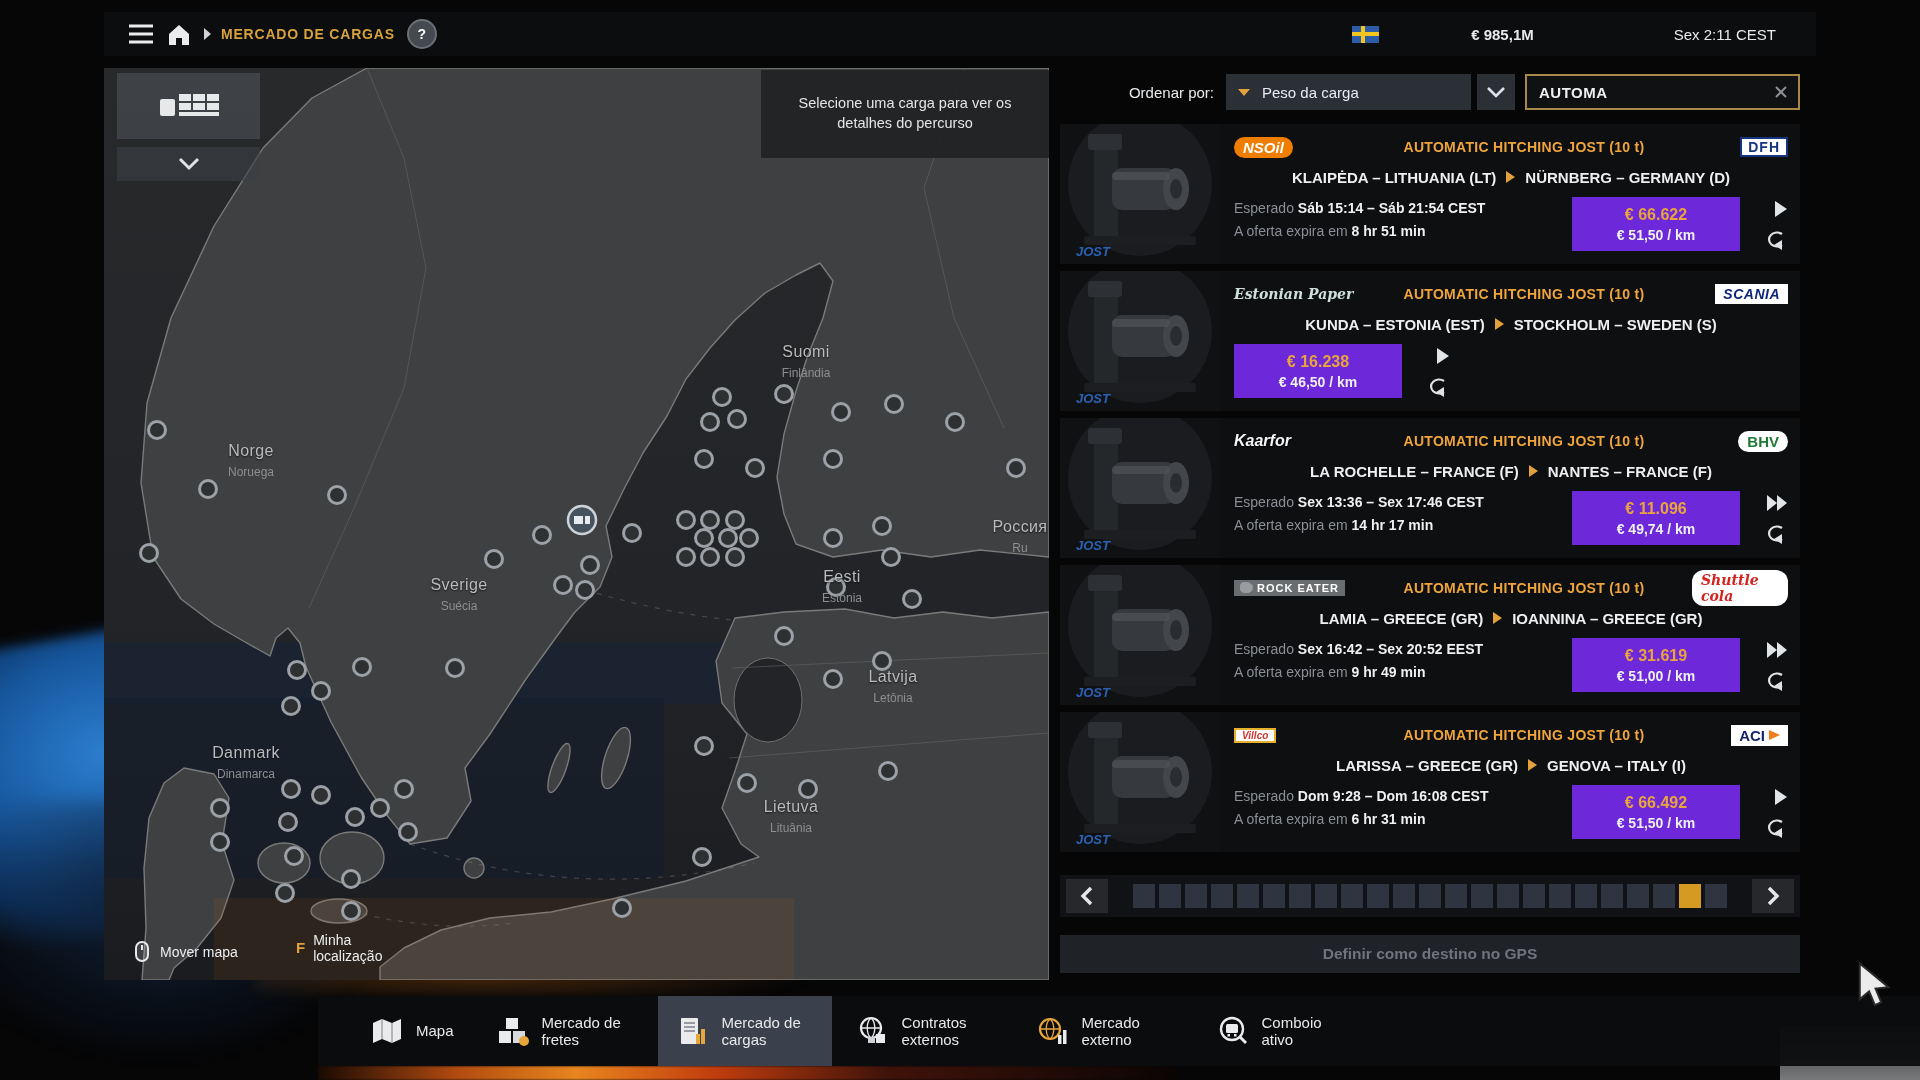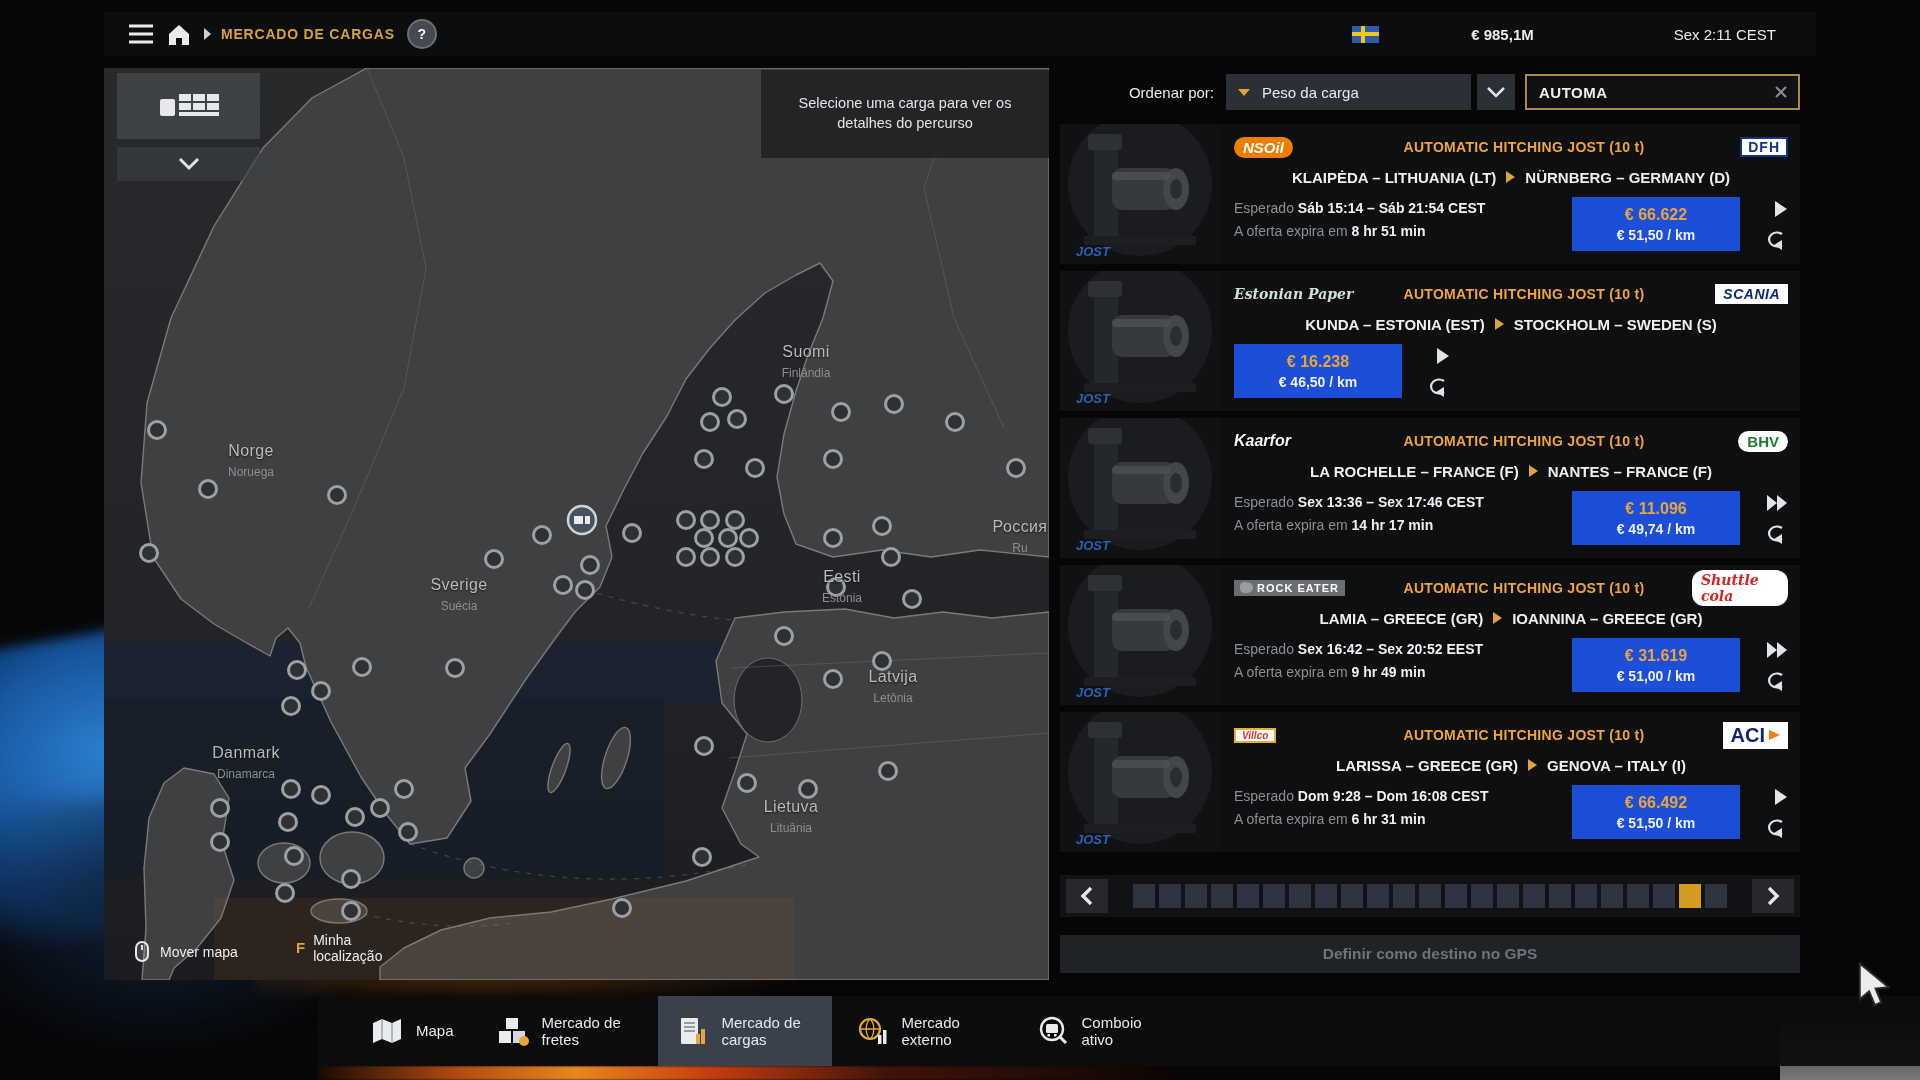--- a/index.html
+++ b/index.html
@@ -84,21 +84,21 @@
   .card-title{flex:1;text-align:center;color:#f0a53c;font-weight:bold;font-size:14px;letter-spacing:.3px;}
   .card-route{margin-top:3px;height:24px;font-size:15px;font-weight:bold;color:#edeff1;
     display:flex;align-items:center;justify-content:center;gap:10px;}
   .route-arrow{width:0;height:0;border-top:6px solid transparent;border-bottom:6px solid transparent;
     border-left:9px solid #e2a13a;}
   .card-row3{display:flex;margin-top:8px;}
   .card-info{flex:1;padding-top:3px;}
   .card-info div{font-size:14px;margin-bottom:7px;}
   .dim{color:#8b8f95;}
   .val{color:#eef0f2;font-weight:bold;}
-  .price-box{width:168px;height:54px;background:#1d4ed8;display:flex;flex-direction:column;
+  .price-box{width:168px;height:54px;background:#6d28d9;display:flex;flex-direction:column;
     align-items:center;justify-content:center;gap:3px;}
   .price{color:#e9a53c;font-weight:bold;font-size:16px;}
   .rate{color:#eef0f2;font-weight:bold;font-size:14px;}
   .card-icons{width:48px;display:flex;flex-direction:column;align-items:flex-end;
     justify-content:space-between;padding-top:3px;box-sizing:border-box;}
   .card .arrow-double{display:none;}
   .card.arrows-double .arrow-double{display:block;}
 
   
   .brand-nsoil span{background:#ef7d00;color:#fff;font-style:italic;padding:2px 9px;border-radius:11px;font-size:15px;}
@@ -106,21 +106,21 @@
   .brand-estonian span{color:#cfe0da;font-family:"DejaVu Serif",serif;font-style:italic;font-size:14px;}
   .brand-scania span{background:#fff;color:#10267a;font-style:italic;padding:2px 8px;font-size:14px;letter-spacing:.5px;}
   .brand-kaarfor span{color:#f5f6f8;font-size:16px;font-style:italic;text-shadow:0 1px 2px #000;}
   .brand-bhv span{background:#fff;color:#1d7a34;padding:2px 9px;border-radius:12px;font-size:15px;}
   .brand-rockeater span{background:#6a6d70;color:#fff;padding:2px 6px;font-size:11px;letter-spacing:1px;}
   .brand-rockeater span::before{content:"";display:inline-block;width:13px;height:11px;background:#999da1;
     border-radius:40% 60% 55% 45%;margin-right:4px;vertical-align:-1px;}
   .brand-shuttle span{background:#fff;color:#d42420;font-style:italic;padding:2px 9px;border-radius:12px;
     font-size:14px;font-family:"DejaVu Serif",serif;}
   .brand-villco span{background:#fff;color:#d0342c;border:2px solid #e8b12c;padding:0 6px;font-size:10px;font-style:italic;}
-  .brand-aci span{background:#fff;color:#15246b;padding:2px 8px;font-size:20px;display:inline-flex;align-items:center;}
+  .brand-aci span{background:#fff;color:#15246b;padding:2px 8px;font-size:15px;display:inline-flex;align-items:center;}
   .brand-aci span::after{content:"";display:inline-block;margin-left:4px;width:0;height:0;
     border-left:11px solid #f07d1a;border-top:5px solid transparent;border-bottom:5px solid transparent;}
 
   
   .pagination{display:flex;align-items:center;height:42px;background:rgba(20,21,24,0.85);
     margin-top:23px;padding:0 6px;box-sizing:border-box;}
   .page-btn{width:42px;height:34px;background:#26282c;display:flex;align-items:center;
     justify-content:center;cursor:pointer;}
   .squares{flex:1;display:flex;gap:4px;justify-content:center;margin:0 8px;}
   .page-square{width:22px;height:24px;background:#2e3440;cursor:pointer;}
@@ -704,20 +704,29 @@
       <svg width="34" height="34" viewBox="0 0 34 34">
         <rect x="5" y="4" width="17" height="26" rx="1" fill="#e9ebed"></rect>
         <path d="M8 9 H19 M8 13 H19 M8 17 H19" stroke="#7c828a" stroke-width="1.6"></path>
         <rect x="20" y="20" width="4" height="10" fill="#e7a63a"></rect>
         <rect x="25" y="15" width="4" height="15" fill="#e7a63a"></rect>
       </svg>
       <span class="nav-label">Mercado de cargas</span>
     </div>
     <div class="nav-item">
       <svg width="34" height="34" viewBox="0 0 34 34">
+        <circle cx="15" cy="14" r="10" fill="none" stroke="#e9ebed" stroke-width="2.2"></circle>
+        <path d="M5 14 H25 M15 4 C20 8 20 20 15 24 M15 4 C10 8 10 20 15 24" stroke="#e9ebed" stroke-width="1.3" fill="none"></path>
+        <rect x="20" y="20" width="9" height="9" fill="#e9ebed"></rect>
+        <rect x="12" y="23" width="7" height="6" fill="#cfd3d7"></rect>
+      </svg>
+      <span class="nav-label">Contratos externos</span>
+    </div>
+    <div class="nav-item">
+      <svg width="34" height="34" viewBox="0 0 34 34">
         <circle cx="14" cy="15" r="10" fill="none" stroke="#e7a63a" stroke-width="2.2"></circle>
         <path d="M4 15 H24 M14 5 C19 9 19 21 14 25 M14 5 C9 9 9 21 14 25" stroke="#e7a63a" stroke-width="1.3" fill="none"></path>
         <rect x="22" y="21" width="3.5" height="9" fill="#e9ebed"></rect>
         <rect x="27" y="16" width="3.5" height="14" fill="#e9ebed"></rect>
       </svg>
       <span class="nav-label">Mercado externo</span>
     </div>
     <div class="nav-item">
       <svg width="34" height="34" viewBox="0 0 34 34">
         <circle cx="16" cy="15" r="11" fill="none" stroke="#e9ebed" stroke-width="2.4"></circle>

